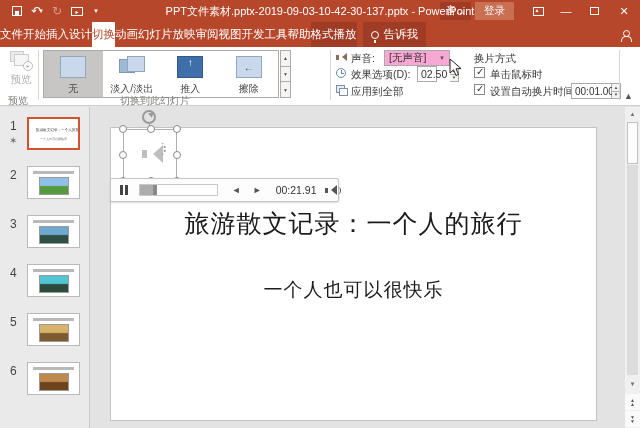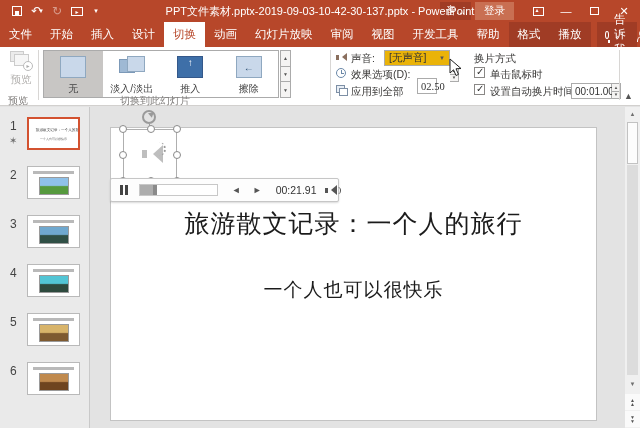--- a/index.html
+++ b/index.html
@@ -21,21 +21,21 @@
   .audio-badge { background:#A03C25; height:18px; padding:0 6px; display:flex; align-items:center; font-size:10.5px; margin-right:4px; }
   .signin { background:#C96F52; height:18px; padding:0 9px; display:flex; align-items:center; font-size:10.5px; margin-right:10px; }
   .winbtn { width:28px; height:22px; display:flex; align-items:center; justify-content:center; font-size:11px; color:#fff; }
   .winbtn.close { width:32px; }
   .icon-ribopts { width:11px; height:9px; border:1px solid #fff; position:relative; }
   .icon-ribopts::after { content:"▴"; position:absolute; top:-2px; left:2px; font-size:6px; }
   .icon-max { width:9px; height:8px; border:1px solid #fff; }
 
   
   .tabrow { position:absolute; left:0; top:22px; width:640px; height:25px; background:#B7472A; display:flex; align-items:stretch; color:#fff; }
-  .tab { padding:0 9px; display:flex; align-items:center; font-size:11.5px; white-space:nowrap; }
+  .tab { padding:0 0; display:flex; align-items:center; font-size:11.5px; white-space:nowrap; }
   .tab.active { background:#fff; color:#B7472A; }
   .tab.ctx { background:#A03C25; }
   .tellme { margin-left:6px; display:flex; align-items:center; gap:5px; background:#A03C25; padding:0 8px; font-size:11.5px; }
   .bulb { width:8px; height:8px; border:1px solid #fff; border-radius:50%; position:relative; }
   .bulb::after { content:""; position:absolute; left:2px; top:8px; width:2px; height:3px; background:#fff; }
   .share { margin-left:auto; margin-right:10px; display:flex; align-items:center; gap:5px; font-size:11.5px; }
   .person { width:9px; height:10px; position:relative; }
   .person::before { content:""; position:absolute; left:2px; top:0; width:5px; height:5px; border:1px solid #fff; border-radius:50%; }
   .person::after { content:""; position:absolute; left:0; top:6px; width:9px; height:5px; border:1px solid #fff; border-bottom:none; border-radius:5px 5px 0 0; }
 
@@ -73,21 +73,21 @@
   .tg-label { position:absolute; font-size:10.5px; color:#3B3A39; white-space:nowrap; }
   .spk { position:absolute; width:11px; height:9px; }
   .spk::before { content:""; position:absolute; left:0; top:2px; width:3px; height:5px; background:#8A6F5E; }
   .spk::after { content:""; position:absolute; left:2px; top:0; border:4.5px solid transparent; border-right:5px solid #8A6F5E; }
   .clk { position:absolute; width:10px; height:10px; border:1px solid #6B88A8; border-radius:50%; }
   .clk::after { content:""; position:absolute; left:4px; top:1px; width:1px; height:4px; background:#6B88A8; }
   .clk::before { content:""; position:absolute; left:4px; top:4px; width:3px; height:1px; background:#6B88A8; }
   .apl { position:absolute; width:11px; height:10px; }
   .apl::before { content:""; position:absolute; left:0; top:0; width:7px; height:6px; border:1px solid #7D8FA5; background:#E8EEF5; }
   .apl::after { content:""; position:absolute; left:3px; top:3px; width:7px; height:6px; border:1px solid #7D8FA5; background:#fff; }
-  .combo { position:absolute; height:16px; border:1px solid #ABABAB; background:#eab308; font-size:10.5px; display:flex; align-items:center; padding:0 4px; color:#333; }
+  .combo { position:absolute; height:16px; border:1px solid #ABABAB; background:#f9a8d4; font-size:10.5px; display:flex; align-items:center; padding:0 4px; color:#333; }
   .combo .dd { margin-left:auto; font-size:6px; color:#555; padding-left:6px; }
   .spinner { position:absolute; height:16px; border:1px solid #ABABAB; background:#fff; font-size:10.5px; display:flex; align-items:center; padding:0 3px; color:#333; }
   .spincol { position:absolute; width:9px; height:16px; display:flex; flex-direction:column; }
   .spincol span { flex:1; border:1px solid #ABABAB; border-left:none; background:#F5F4F3; font-size:4.5px; color:#555; display:flex; align-items:center; justify-content:center; }
   .spincol span:last-child { border-top:none; }
   .cb { position:absolute; width:11px; height:11px; border:1px solid #8A8886; background:#fff; }
   .cb::after { content:"✓"; position:absolute; left:1px; top:-2px; font-size:10px; color:#333; }
   .cursor-svg { position:absolute; left:449px; top:11px; }
 
   .collapse { position:absolute; left:624px; top:44px; font-size:9px; color:#555; }
@@ -243,21 +243,21 @@
 
     <span class="spk" style="left:336px; top:6px;"></span>
     <div class="tg-label" style="left:351px; top:5px;">声音:</div>
     <div class="combo" style="left:384px; top:3px; width:66px;">
       <span>[无声音]</span>
       <span class="dd">▼</span>
     </div>
 
     <span class="clk" style="left:336px; top:21px;"></span>
     <div class="tg-label" style="left:351px; top:21px;">效果选项(D):</div>
-    <div class="spinner" style="left:417px; top:31px; width:20px;font-family:Liberation Serif, serif;">
+    <div class="spinner" style="left:417px; top:19px; width:20px;">
       <span>02.50</span>
     </div>
     <div class="spincol" style="left:450px; top:19px;">
       <span>▲</span>
       <span>▼</span>
     </div>
 
     <span class="apl" style="left:336px; top:38px;"></span>
     <div class="tg-label" style="left:351px; top:38px;">应用到全部</div>
 

